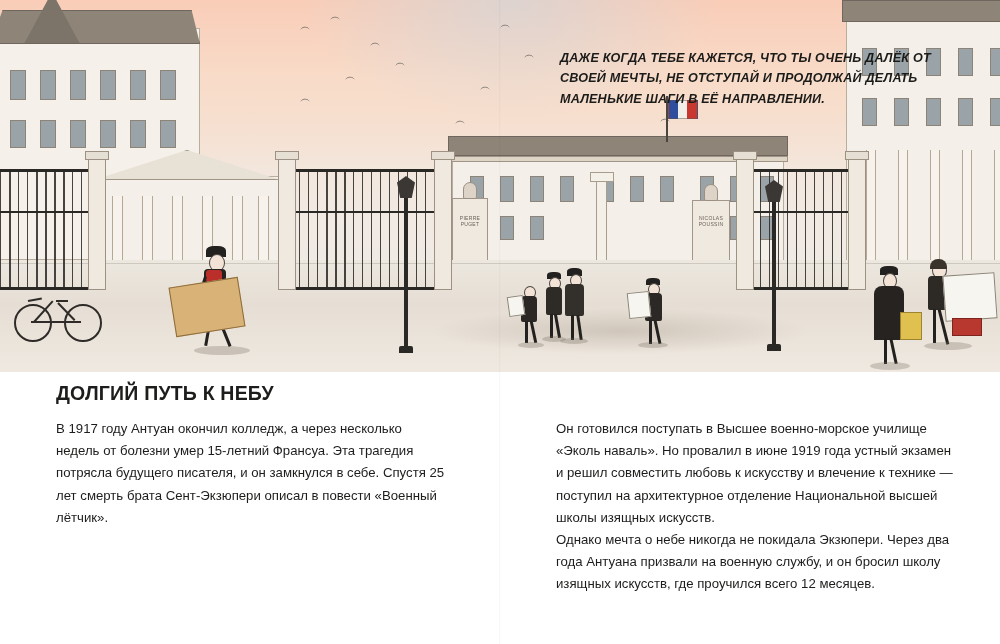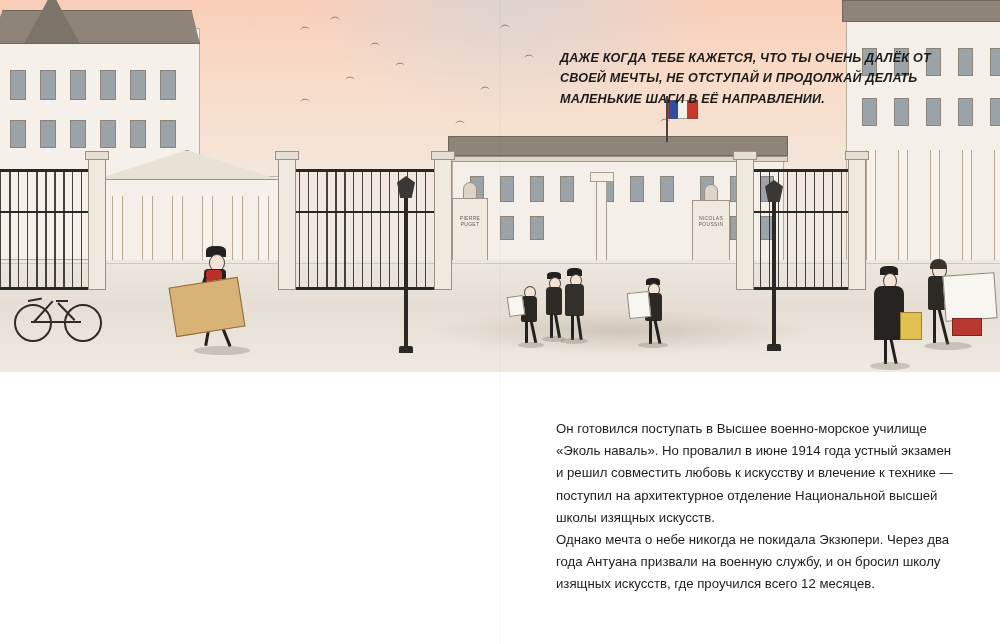--- a/index.html
+++ b/index.html
@@ -505,24 +505,26 @@
       <div class="p-leg" style="left:26px;top:47px;height:36px;transform:rotate(-14deg);"></div>
       <div class="box-white" style="left:28px;top:12px;width:52px;height:46px;transform:rotate(-4deg);"></div>
       <div style="position:absolute;left:36px;top:56px;width:30px;height:18px;background:#b8372f;border:1px solid #7d241e;box-sizing:border-box;"></div>
       <div class="shadow-oval" style="left:8px;top:80px;width:48px;height:8px;"></div>
     </div>
 
     <div class="quote">ДАЖЕ КОГДА ТЕБЕ КАЖЕТСЯ, ЧТО ТЫ ОЧЕНЬ ДАЛЁК ОТ СВОЕЙ МЕЧТЫ, НЕ ОТСТУПАЙ И ПРОДОЛЖАЙ ДЕЛАТЬ МАЛЕНЬКИЕ ШАГИ В ЕЁ НАПРАВЛЕНИИ.</div>
   </div>
 
   <div class="text-area">
+    <div class="heading">ДОЛГИЙ ПУТЬ К НЕБУ</div>
 
     <div class="col-left">
+      <p class="para">В 1917 году Антуан окончил колледж, а через несколько недель от болезни умер 15-летний Франсуа. Эта трагедия потрясла будущего писателя, и он замкнулся в себе. Спустя 25 лет смерть брата Сент-Экзюпери описал в повести «Военный лётчик».</p>
     </div>
 
     <div class="col-right">
-      <p class="para">Он готовился поступать в Высшее военно-морское училище «Эколь наваль». Но провалил в июне 1914 года устный экзамен и решил совместить любовь к искусству и влечение к технике — поступил на архитектурное отделение Национальной высшей школы изящных искусств.</p>
+      <p class="para">Он готовился поступать в Высшее военно-морское училище «Эколь наваль». Но провалил в июне 1919 года устный экзамен и решил совместить любовь к искусству и влечение к технике — поступил на архитектурное отделение Национальной высшей школы изящных искусств.</p>
       <p class="para">Однако мечта о небе никогда не покидала Экзюпери. Через два года Антуана призвали на военную службу, и он бросил школу изящных искусств, где проучился всего 12 месяцев.</p>
     </div>
   </div>
 
   <div class="gutter-fold"></div>
 </div>
 
 </body></html>

